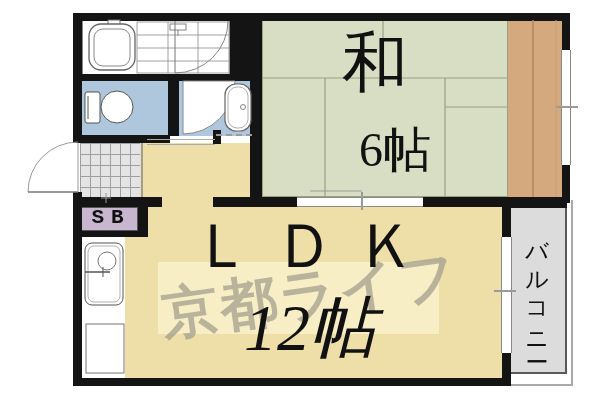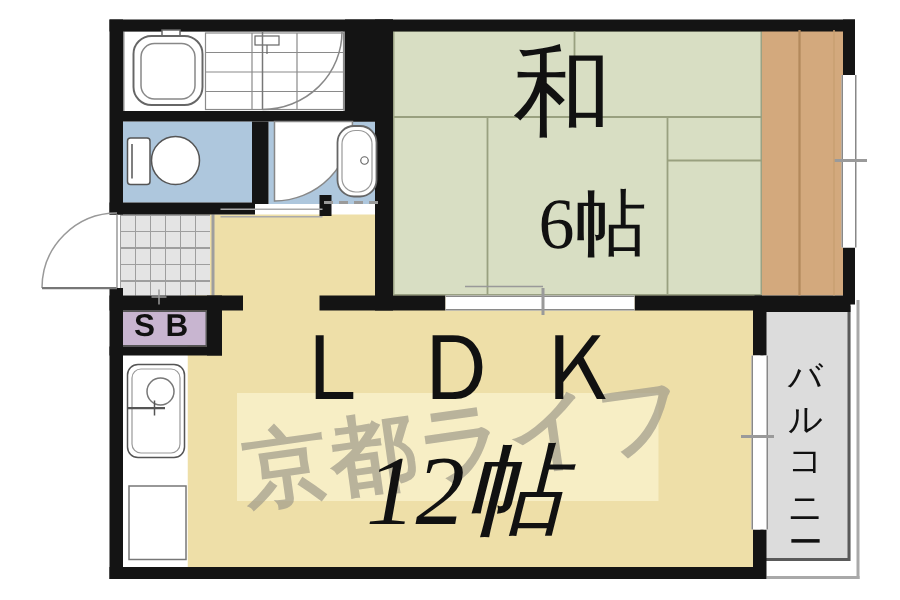--- a/index.html
+++ b/index.html
@@ -64,21 +64,21 @@
   
   .lbl{color:#111;text-align:center;font-family:"Liberation Serif","DejaVu Serif",serif;}
   .lbl-wa{left:270px;top:24px;width:210px;height:78px;font-size:66px;line-height:78px;}
   .lbl-wa-size{left:280px;top:106px;width:230px;height:88px;font-size:48px;line-height:88px;}
   .lbl-ldk{left:160px;top:208px;width:310px;height:76px;font-size:62px;line-height:76px;letter-spacing:20px;}
   .lbl-ldk-size{left:155px;top:286px;width:310px;height:84px;font-size:66px;line-height:84px;font-style:italic;}
   .lbl-balcony{left:518px;top:206px;width:40px;height:168px;writing-mode:vertical-rl;text-orientation:mixed;
                font-size:23px;letter-spacing:5px;font-family:"Liberation Sans",sans-serif;
                display:flex;align-items:center;justify-content:center;color:#111;}
   .lbl-sb{left:80px;top:205px;width:58px;height:26px;font-size:21px;line-height:26px;font-weight:bold;
-          letter-spacing:7px;font-family:Liberation Sans, sans-serif;text-align:center;color:#111;padding-left:4px;}
+          letter-spacing:7px;font-family:Liberation Mono, monospace;text-align:center;color:#111;padding-left:4px;}
 </style>
 </head>
 <body>
 
 <div id="plan">
 
   <div class="ldk-floor"></div>
   <div class="tile"></div>
   <div class="step-line"></div>
   <div class="tatami"></div>

